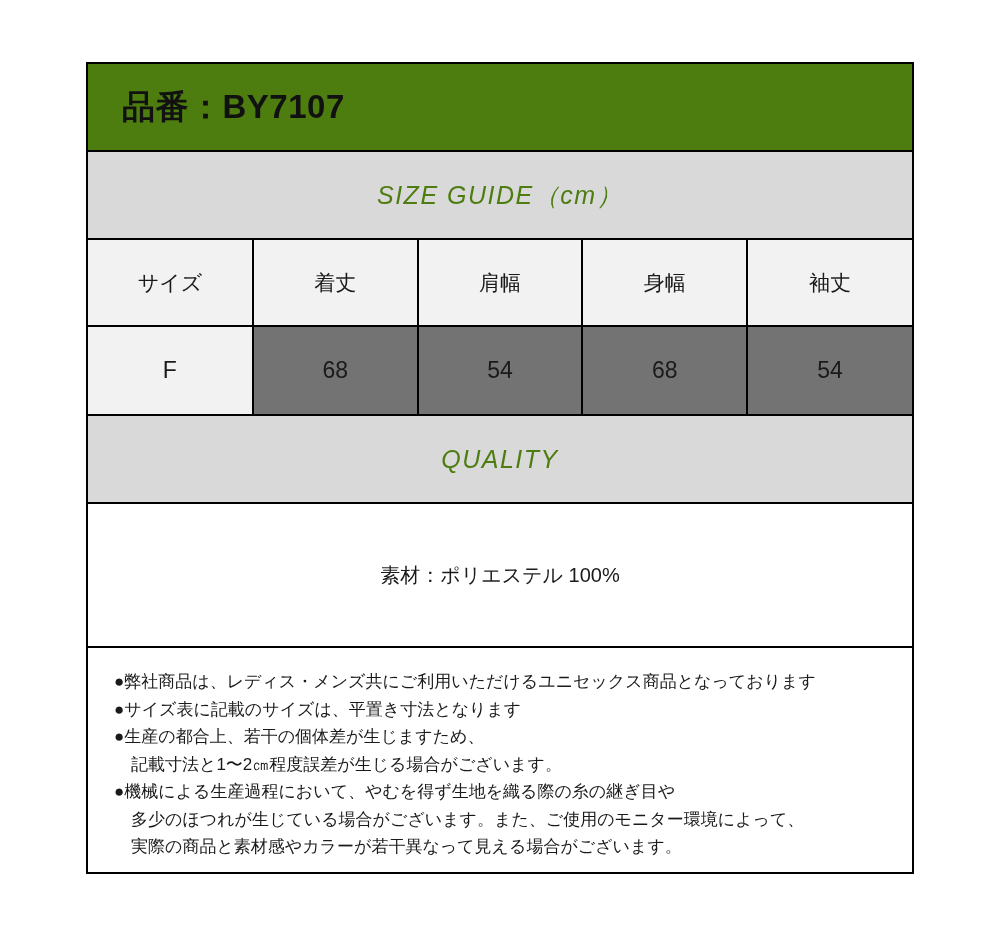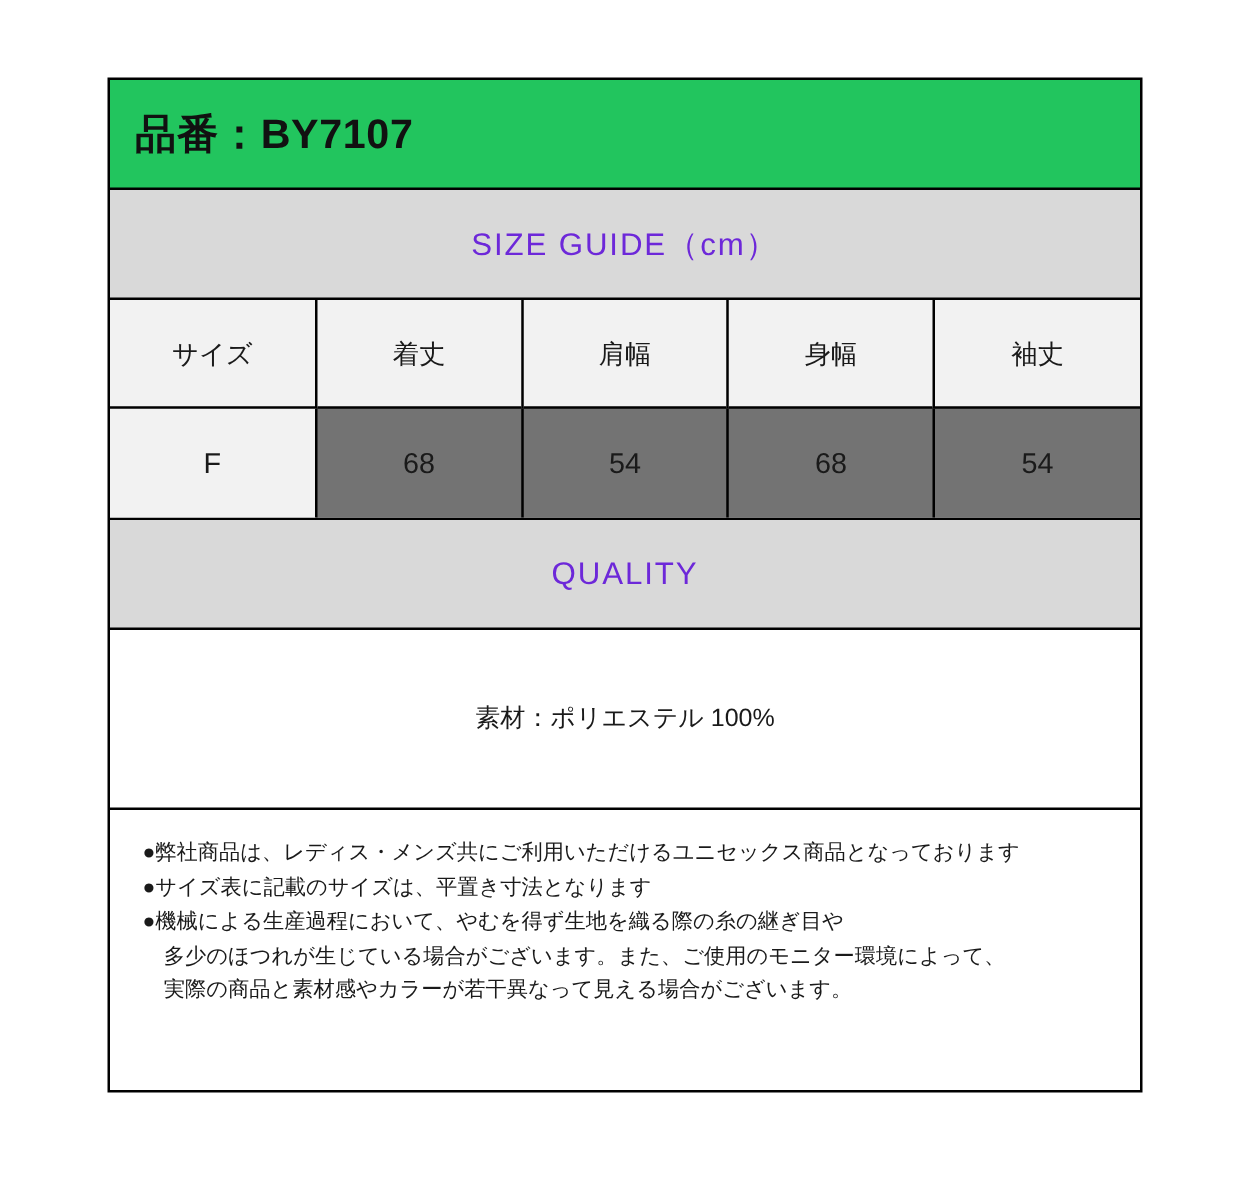--- a/index.html
+++ b/index.html
@@ -37,40 +37,41 @@
     box-sizing: border-box;
     width: 100%;
   }
   .row-sep {
     border-bottom: 2px solid #000000;
   }
   .title-row {
     height: 88px;
     display: flex;
     align-items: center;
-    padding-left: 20px;
-    background: #22c55e;
+    padding-left: 34px;
+    background: #4d7c0f;
   }
   .title-text {
     font-size: 33px;
     font-weight: bold;
     letter-spacing: 0.5px;
     color: #111111;
   }
   .band {
     height: 88px;
     background: #d9d9d9;
     display: flex;
     align-items: center;
     justify-content: center;
   }
   .band-text {
     font-size: 25px;
     letter-spacing: 1.5px;
-    color: #6d28d9;
+    color: #4d7c0f;
+    font-style: italic;
   }
   
   .size-table {
     width: 100%;
     border-collapse: collapse;
     table-layout: fixed;
   }
   .size-table th, .size-table td {
     border-right: 2px solid #000000;
     text-align: center;
@@ -175,19 +176,21 @@
       <span class="band-text">QUALITY</span>
     </div>
 
     <div class="quality-body">
       <div class="quality-line">素材：ポリエステル 100%</div>
     </div>
 
     <div class="notes">
       <div class="note">●弊社商品は、レディス・メンズ共にご利用いただけるユニセックス商品となっております</div>
       <div class="note">●サイズ表に記載のサイズは、平置き寸法となります</div>
+      <div class="note">●生産の都合上、若干の個体差が生じますため、
+　記載寸法と1〜2㎝程度誤差が生じる場合がございます。</div>
       <div class="note">●機械による生産過程において、やむを得ず生地を織る際の糸の継ぎ目や
 　多少のほつれが生じている場合がございます。また、ご使用のモニター環境によって、
 　実際の商品と素材感やカラーが若干異なって見える場合がございます。</div>
     </div>
 
   </div>
 </div>
 
 </body></html>

